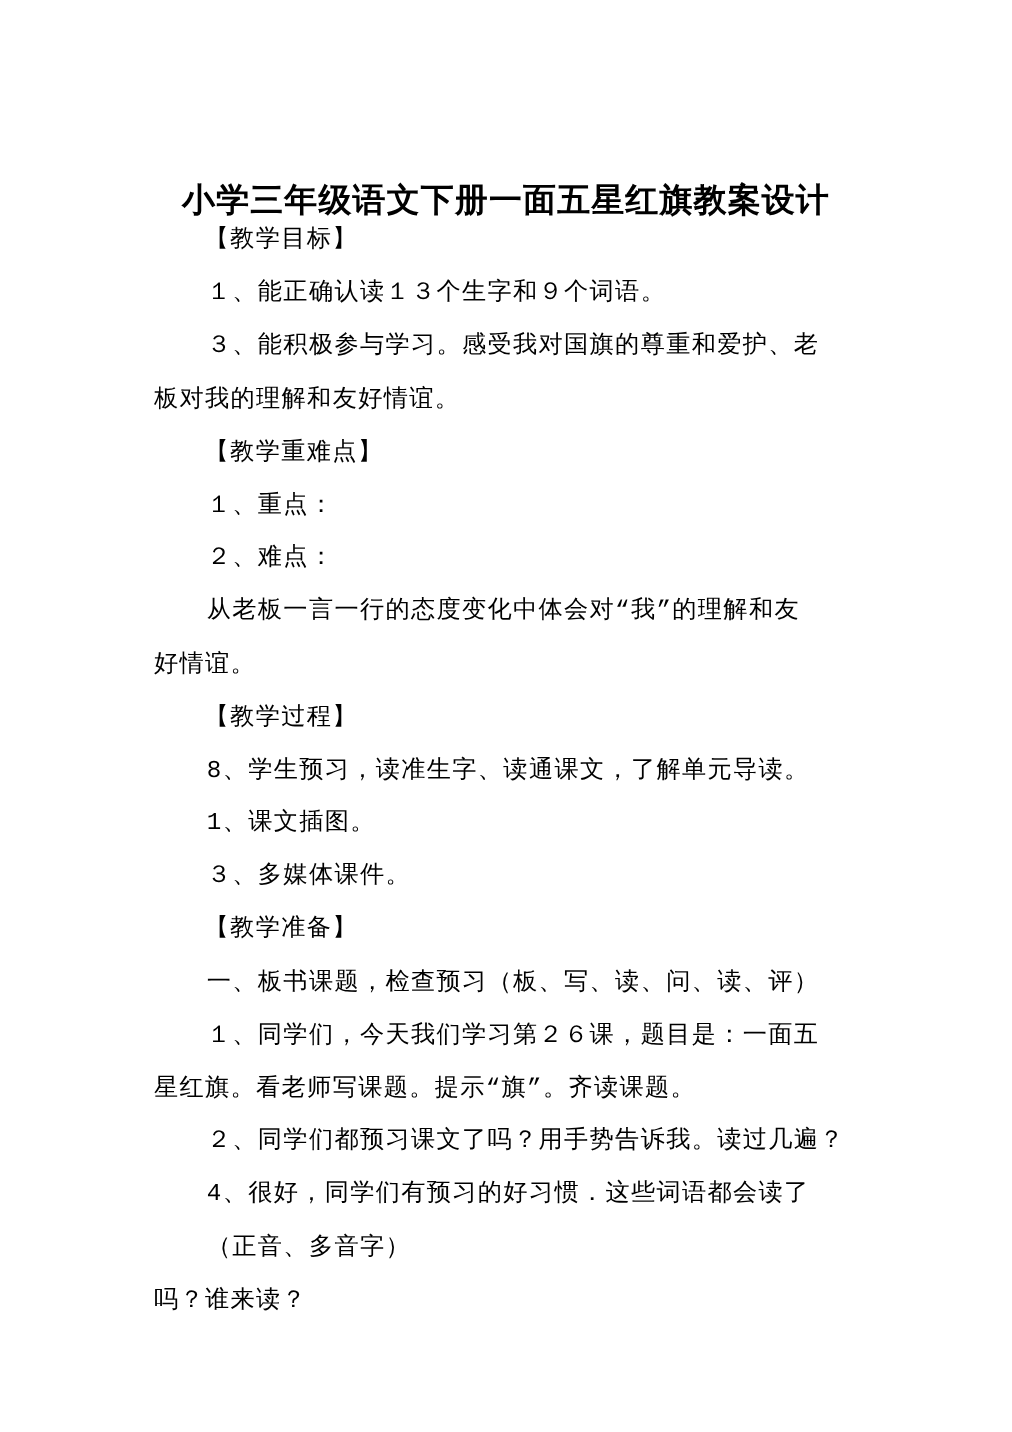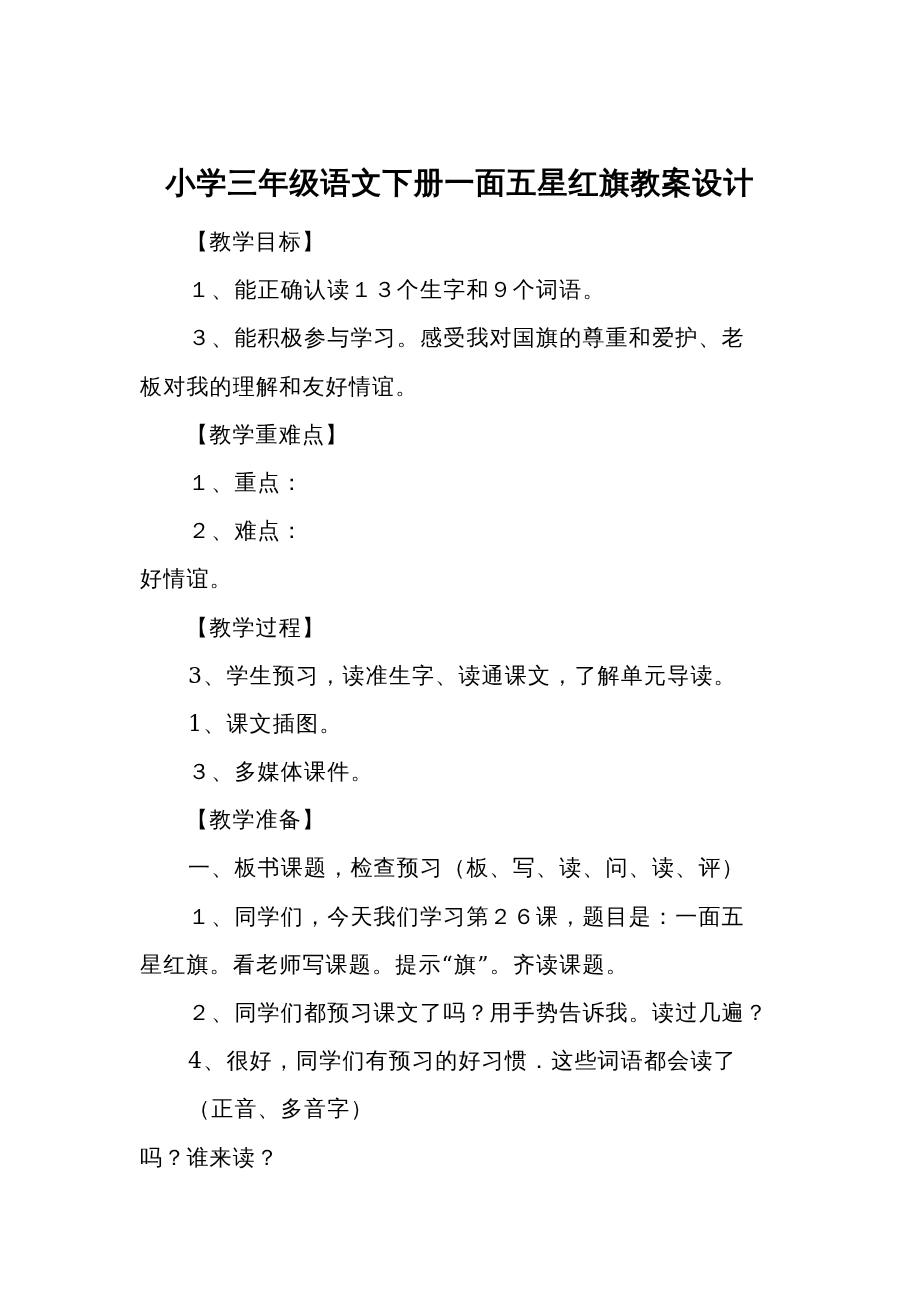--- a/index.html
+++ b/index.html
@@ -32,24 +32,25 @@
       font-size: 30px;
       font-weight: bold;
       line-height: 44px;
       letter-spacing: 1px;
       margin: 0;
       font-family: "DejaVu Sans", "Liberation Sans", sans-serif;
     }
     .body-text {
       position: absolute;
       left: 140px;
-      top: 170px;
+      top: 147px;
       width: 645px;
       margin: 0;
       padding: 0;
+      font-family: Liberation Mono, monospace;
     }
     .line {
       display: block;
       height: 48.2px;
       line-height: 48.2px;
       font-size: 22px;
       white-space: nowrap;
       letter-spacing: 1.2px;
     }
     .indent { padding-left: 48px; }
@@ -63,24 +64,25 @@
 
   <div class="body-text">
     <span class="line heading">【教学目标】</span>
     <span class="line indent">１、能正确认读１３个生字和９个词语。</span>
     <span class="line indent">３、能积极参与学习。感受我对国旗的尊重和爱护、老</span>
     <span class="line">板对我的理解和友好情谊。</span>
 
     <span class="line heading">【教学重难点】</span>
     <span class="line indent">１、重点：</span>
     <span class="line indent">２、难点：</span>
+    <span class="line indent">从老板一言一行的态度变化中体会对“我”的理解和友</span>
     <span class="line">好情谊。</span>
 
     <span class="line heading">【教学过程】</span>
-    <span class="line indent">3、学生预习，读准生字、读通课文，了解单元导读。</span>
+    <span class="line indent">8、学生预习，读准生字、读通课文，了解单元导读。</span>
     <span class="line indent">1、课文插图。</span>
     <span class="line indent">３、多媒体课件。</span>
 
     <span class="line heading">【教学准备】</span>
     <span class="line indent">一、板书课题，检查预习（板、写、读、问、读、评）</span>
     <span class="line indent">１、同学们，今天我们学习第２６课，题目是：一面五</span>
     <span class="line">星红旗。看老师写课题。提示“旗”。齐读课题。</span>
     <span class="line indent">２、同学们都预习课文了吗？用手势告诉我。读过几遍？</span>
     <span class="line indent">4、很好，同学们有预习的好习惯．这些词语都会读了</span>
     <span class="line indent">（正音、多音字）</span>

